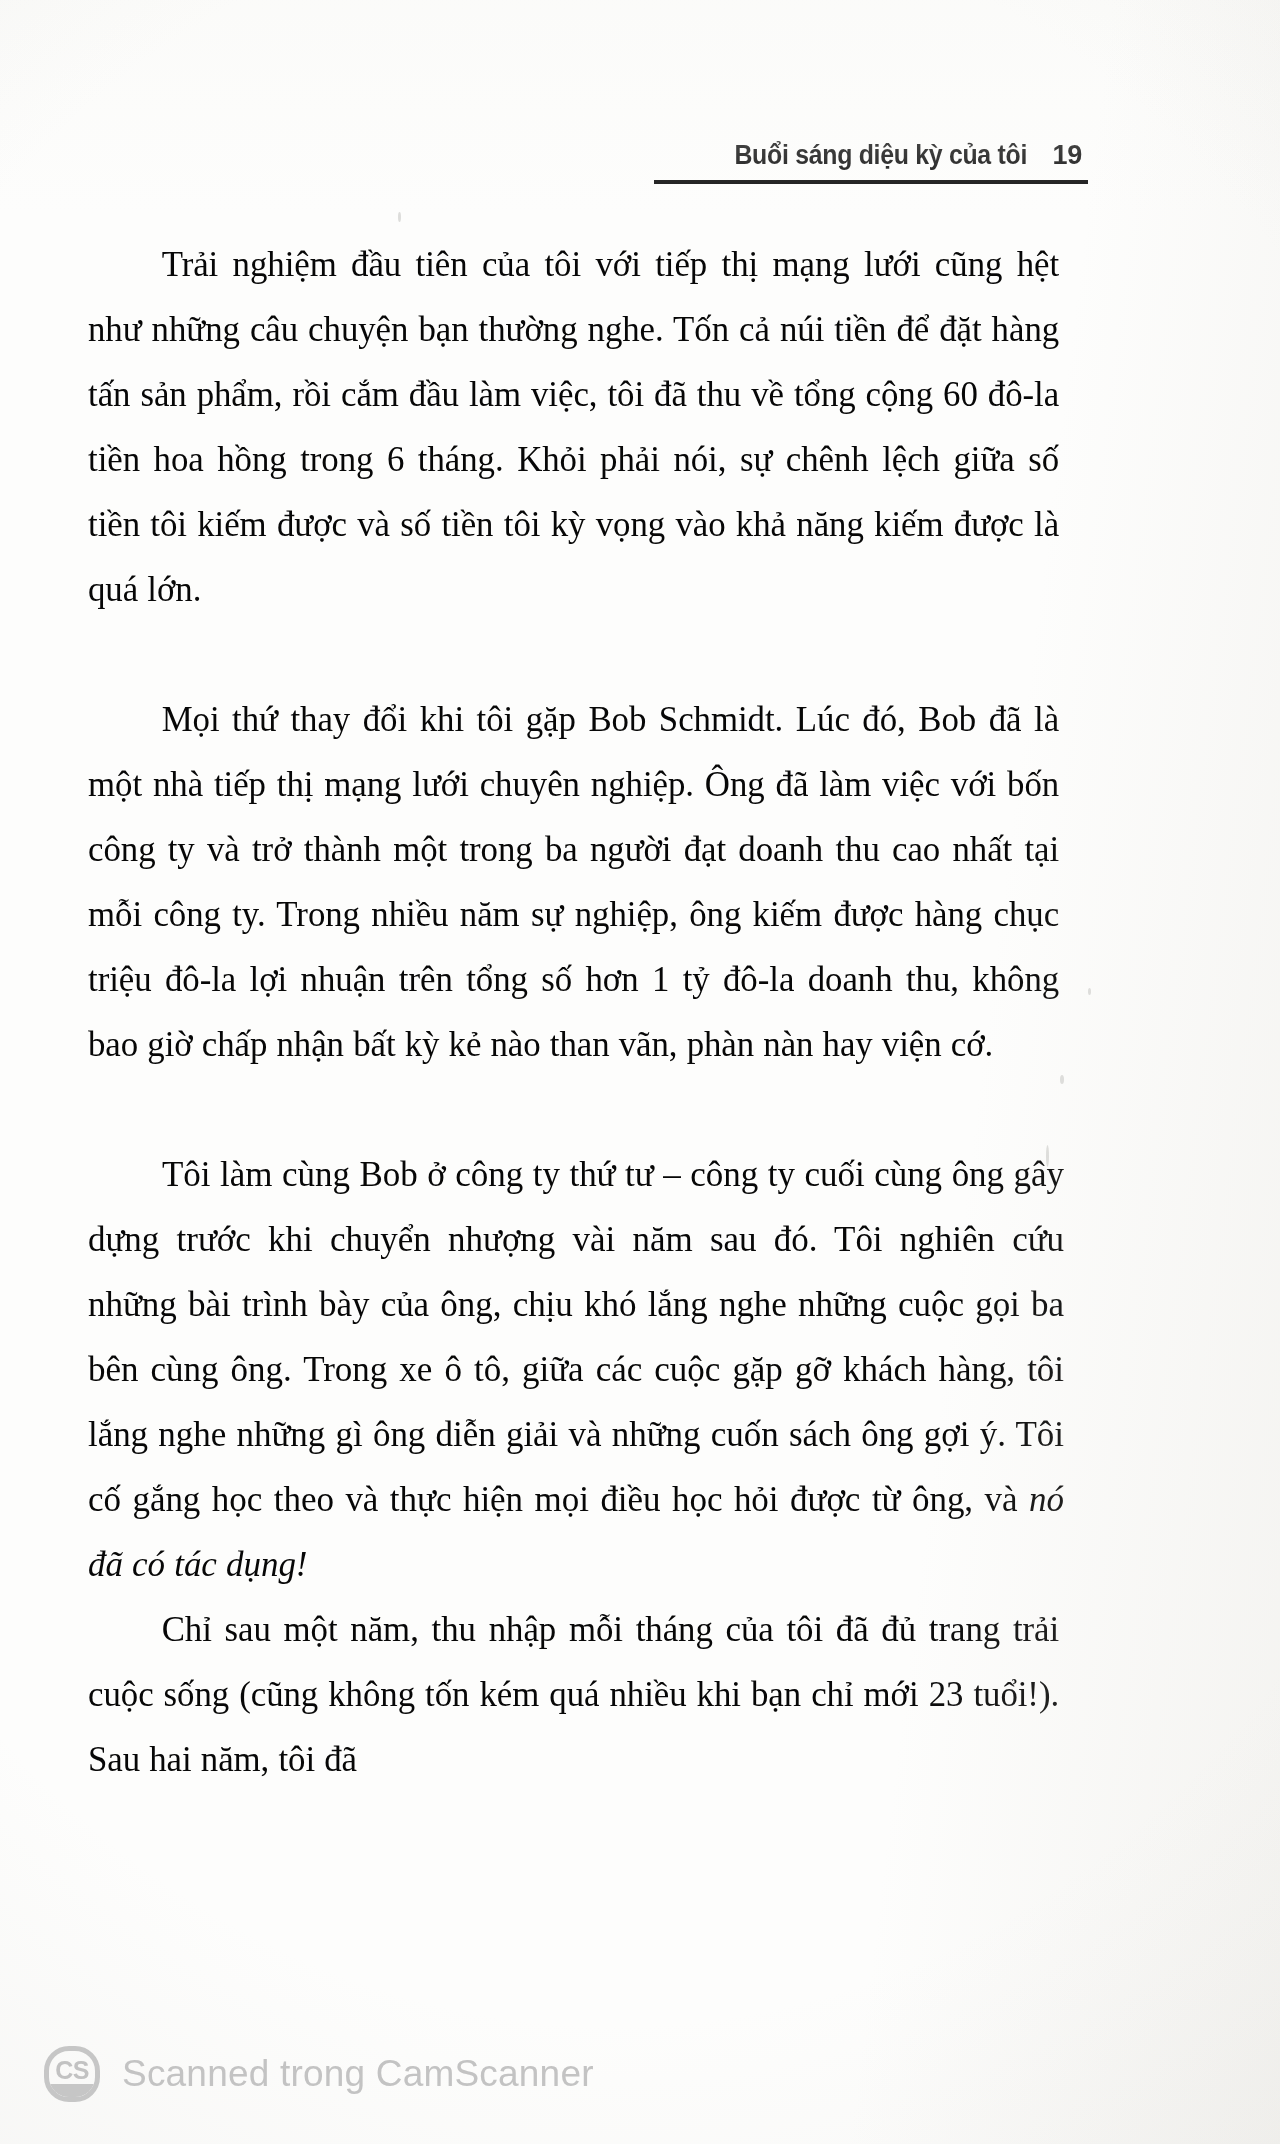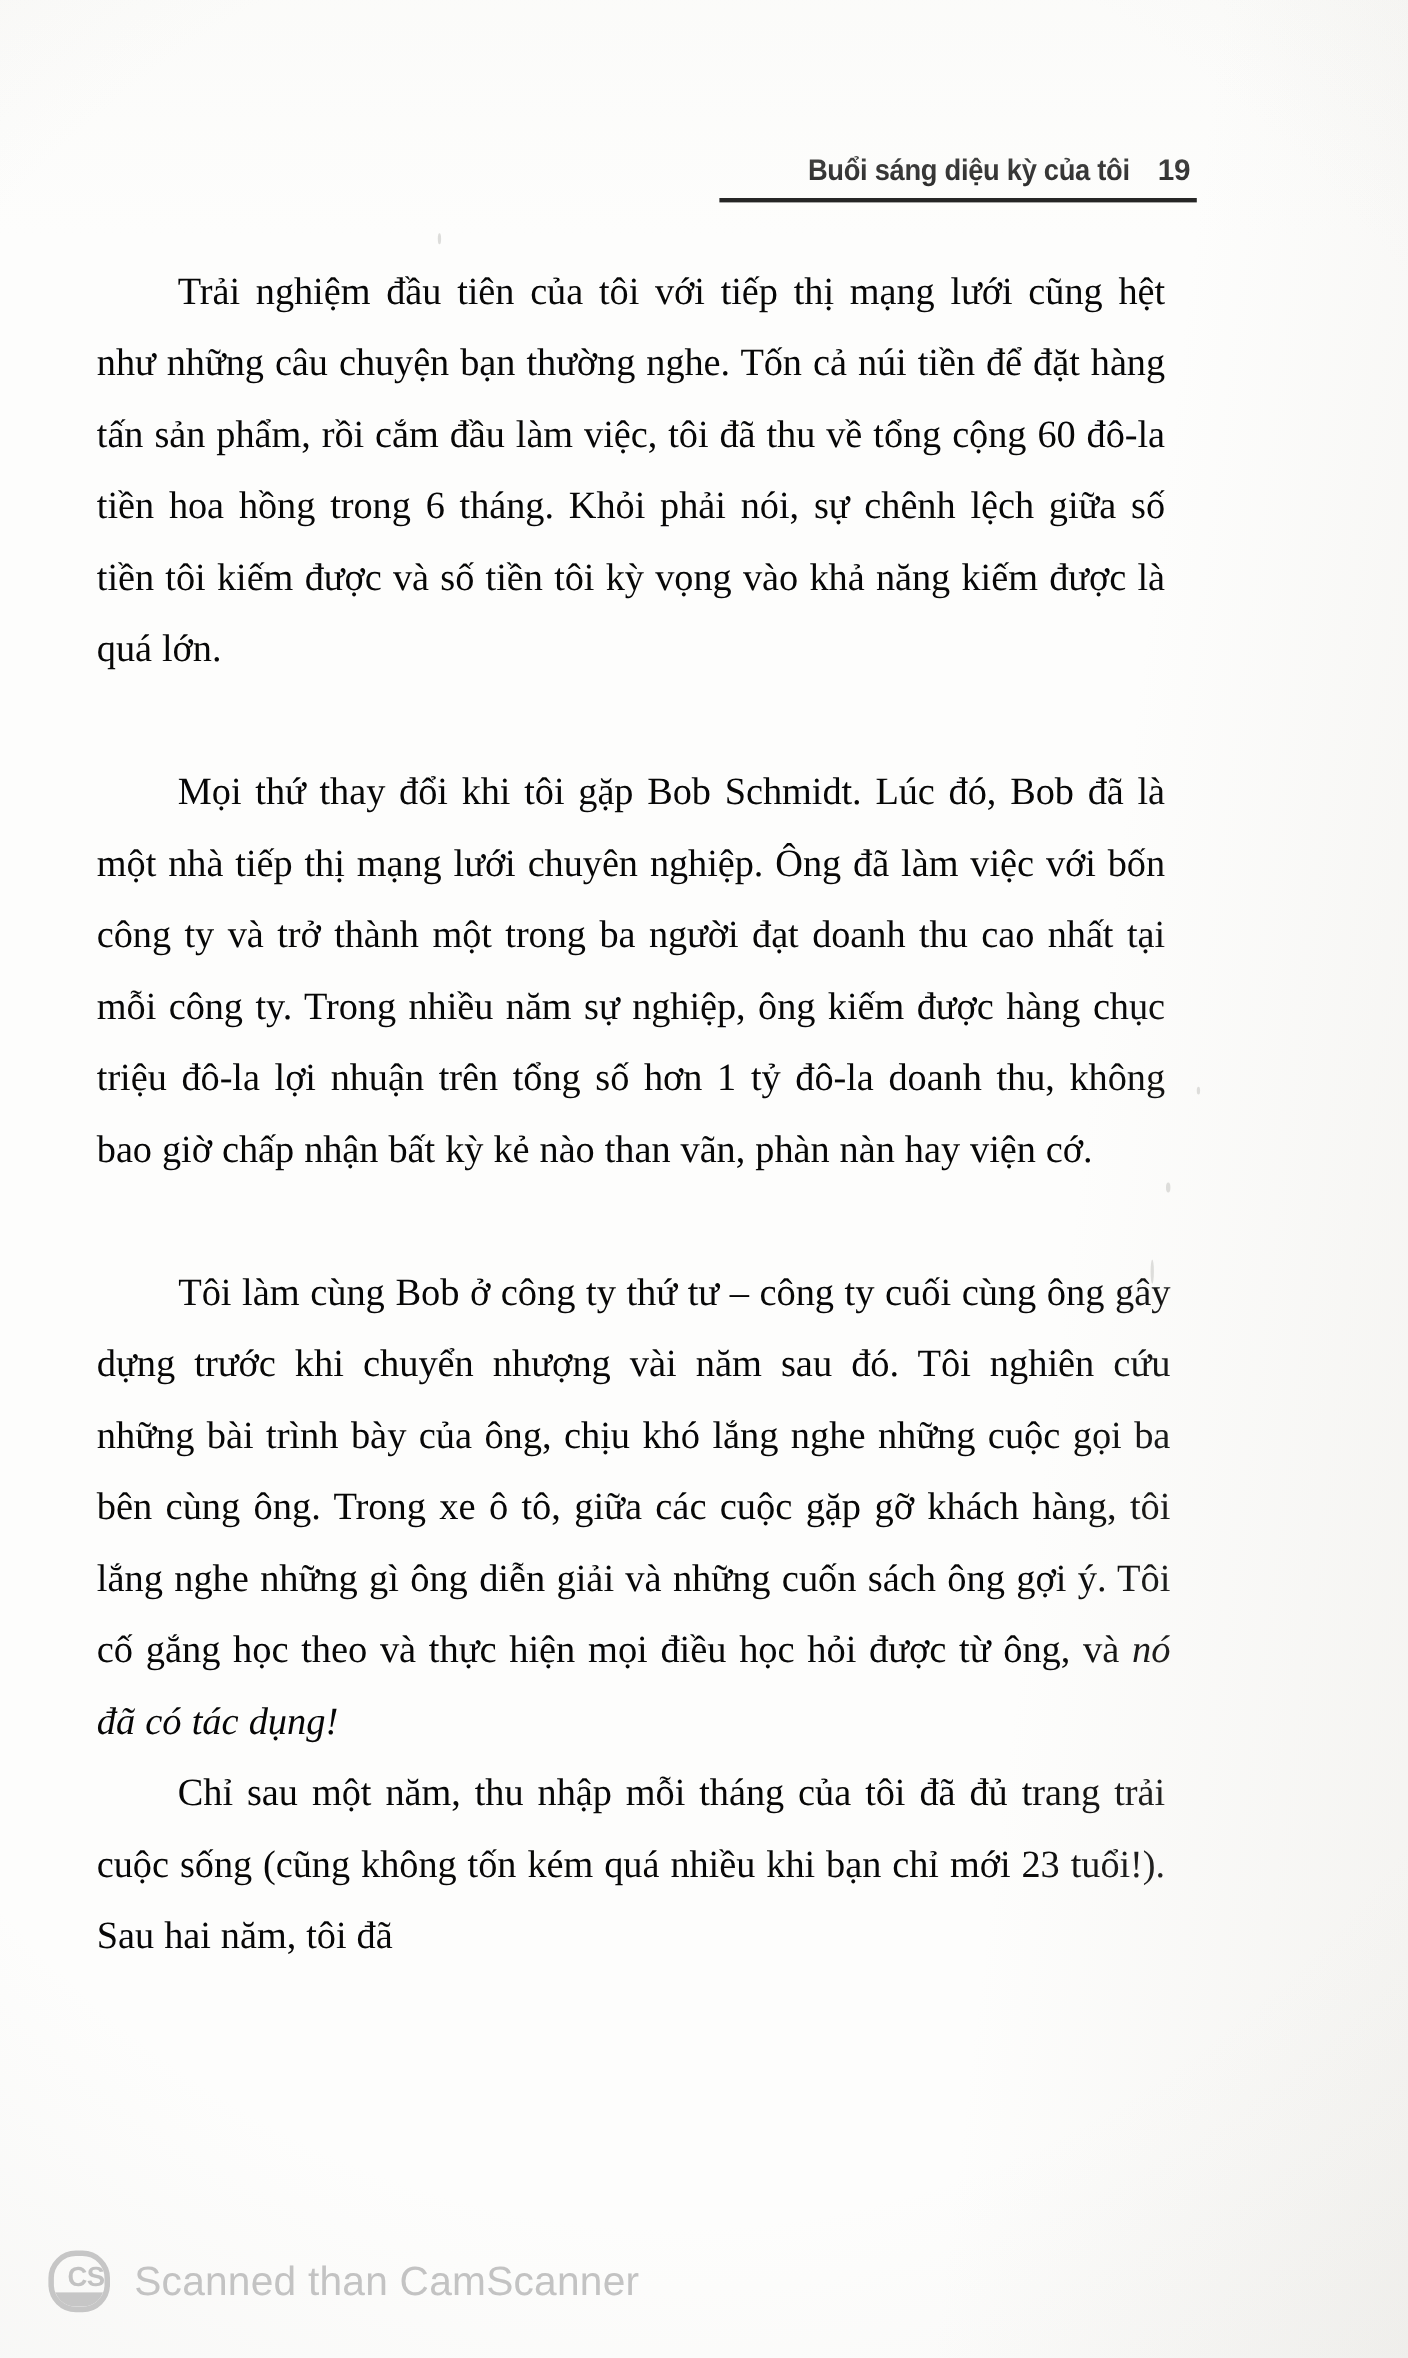--- a/index.html
+++ b/index.html
@@ -140,21 +140,21 @@
   }
   .cs-logo {
     width: 56px;
     height: 56px;
     border: 5px solid #c6c6c6;
     border-radius: 25px;
     box-sizing: border-box;
     position: relative;
     display: flex;
     align-items: flex-start;
-    justify-content: flex-end;
+    justify-content: center;
     overflow: hidden;
     background: transparent;
   }
   .cs-logo .cs-text {
     font-family: "Liberation Sans", "DejaVu Sans", sans-serif;
     font-weight: 700;
     font-size: 25px;
     line-height: 1;
     color: #c2c2c2;
     margin-top: 7px;
@@ -213,16 +213,16 @@
   <div class="scan-speck" style="left:398px; top:212px; width:3px; height:10px;"></div>
   <div class="scan-speck" style="left:1060px; top:1075px; width:4px; height:9px;"></div>
   <div class="scan-speck" style="left:1046px; top:1145px; width:3px; height:22px;"></div>
   <div class="scan-speck" style="left:1088px; top:988px; width:3px; height:7px;"></div>
 
   <div class="watermark">
     <div class="cs-logo">
       <span class="cs-text">CS</span>
       <span class="cs-bar"></span>
     </div>
-    <span class="wm-text">Scanned than CamScanner</span>
+    <span class="wm-text">Scanned trong CamScanner</span>
   </div>
 
 </div>
 
 </body></html>

